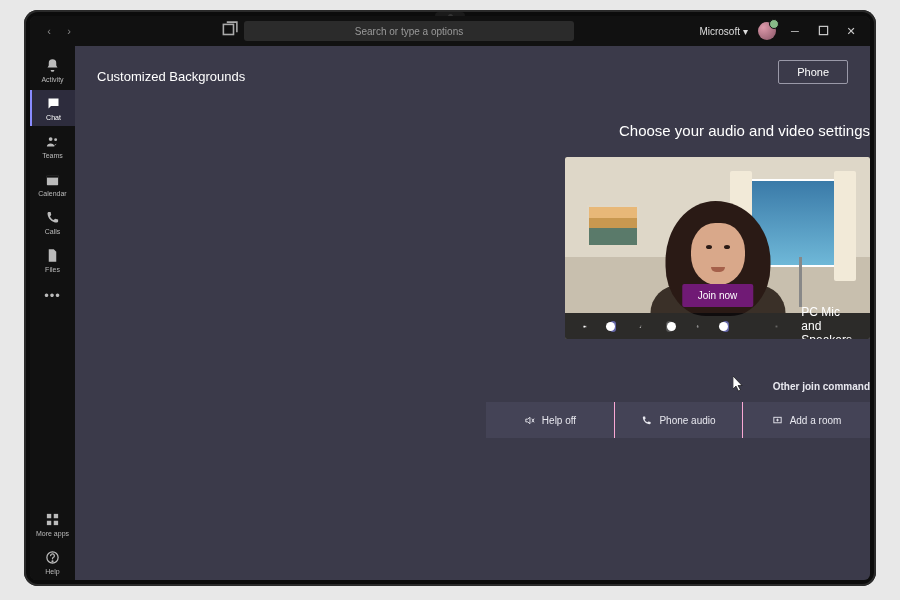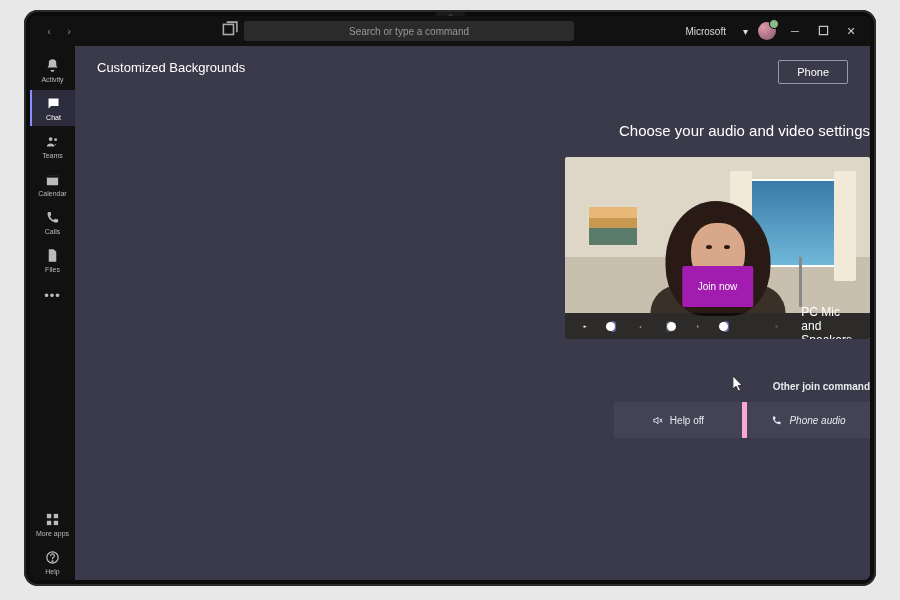--- a/index.html
+++ b/index.html
@@ -57,21 +57,21 @@
     height: 20px;
     background: #2b2b2b;
     border-radius:3px;
     display:flex;
     align-items:center;
     justify-content:center;
     color:#999;
     font-size:10px;
   }
   .title-right { margin-left:auto; display:flex; align-items:center; gap:10px; padding-right:4px;}
-  .org { font-size:10px; color:#ddd; display:flex; align-items:center; gap:17px;}
+  .org { font-size:10px; color:#ddd; display:flex; align-items:center; gap:3px;}
   .avatar { width:18px; height:18px; border-radius:50%; background: radial-gradient(circle at 30% 30%, #d9a, #856); position:relative;}
   .avatar::after{content:""; position:absolute; top:-3px; right:-3px; width:8px; height:8px; background:#8b8; border-radius:50%; border:1px solid #111; font-size:5px;}
   .winbtn { width:18px; color:#ccc; font-size:11px; text-align:center;}
   
   .body { flex:1; display:flex; min-height:0; }
   .rail {
     width: 45px;
     background: #111;
     display:flex;
     flex-direction:column;
@@ -98,21 +98,21 @@
   .main {
     flex:1;
     background: #3b3a4a;
     display:flex;
     flex-direction:column;
     color:#fff;
     position:relative;
   }
   .panel-header {
     display:flex;
-    align-items:flex-start;
+    align-items:flex-end;
     justify-content:space-between;
     padding: 14px 22px 10px;
     gap: 35px;
   }
   .panel-header h1 { font-size:13px; font-weight:400; }
   .close-btn {
     border:1px solid #9a99a8;
     background:transparent;
     color:#fff;
     font-size:11px;
@@ -177,25 +177,25 @@
   .face::before{left:15px;} .face::after{right:15px;}
   .mouth{position:absolute; left:50%; transform:translateX(-50%); top:44px; width:14px; height:5px; background:#a5604a; border-radius:0 0 8px 8px;}
   .shoulders{
     position:absolute; bottom:0; left:50%; transform:translateX(-50%);
     width:135px; height:28px; background:#3a3028; border-radius:60px 60px 0 0;
   }
   .join-btn {
     position:absolute;
     bottom:32px;
     left:50%; transform:translateX(-50%);
-    background:#a21caf;
+    background:#701a75;
     color:#fff;
     border:none;
     font-size:10px;
-    padding:15px 16px;
+    padding:6px 16px;
     border-radius:2px;
     cursor:pointer;
   }
   .preview-controls {
     position:absolute;
     bottom:0; left:0; right:0;
     height:26px;
     background: rgba(10,10,12,0.82);
     display:flex;
     align-items:center;
@@ -225,21 +225,21 @@
     background:#444356;
     color:#e8e8ef;
     border:none;
     font-size:10px;
     display:flex;
     align-items:center;
     justify-content:center;
     gap:7px;
     cursor:pointer;
   }
-  .opt-btn + .opt-btn { border-left:5px solid #f9a8d4;font-style:italic; }
+  .opt-btn + .opt-btn { border-left:1px solid #f9a8d4; }
   .opt-btn svg{width:11px;height:11px;}
   .cursor {
     position:absolute;
     left: 658px;
     top: 330px;
     width:12px; height:16px;
     pointer-events:none;
   }
 </style>
 </head>
@@ -255,21 +255,21 @@
         <span>›</span>
       </div>
       <div class="spacer1"></div>
       <div class="popout">
         <svg viewBox="0 0 16 16" fill="none" stroke="#aaa" stroke-width="1.4">
             <rect x="3" y="3" width="9" height="9"></rect>
             <path d="M6 1h9v9"></path>
           </svg>
       </div>
       <div class="searchbox">
-        <span>Search or type a command</span>
+        <span>Search or type a options</span>
       </div>
       <div class="title-right">
         <div class="org">
           <span>Microsoft</span>
           <span>▾</span>
         </div>
         <div class="avatar"></div>
         <div class="winbtn">─</div>
         <div class="winbtn">
           <svg viewBox="0 0 12 12" width="11" height="11" fill="none" stroke="#ccc" stroke-width="1.3">
@@ -403,20 +403,27 @@
                   <path d="M17 8l5 8M22 8l-5 8"></path>
                 </svg>
               <span>Help off</span>
             </button>
             <button class="opt-btn">
               <svg viewBox="0 0 24 24" fill="#e8e8ef">
                   <path d="M6 3c-1 0-2 1-2 2 0 8 7 15 15 15 1 0 2-1 2-2v-3l-5-1-2 2c-3-1-5-3-6-6l2-2-1-5z"></path>
                 </svg>
               <span>Phone audio</span>
             </button>
+            <button class="opt-btn">
+              <svg viewBox="0 0 24 24" fill="none" stroke="#e8e8ef" stroke-width="2">
+                  <rect x="4" y="5" width="16" height="12"></rect>
+                  <path d="M12 8v6M9 11h6"></path>
+                </svg>
+              <span>Add a room</span>
+            </button>
           </div>
         </div>
 
         <svg class="cursor" viewBox="0 0 12 16">
           <path d="M0 0 L0 13 L3 10 L5.5 15 L7.5 14 L5 9.5 L9 9.5 Z" fill="#fff" stroke="#000" stroke-width="0.6"></path>
         </svg>
       </div>
     </div>
 
   </div>

